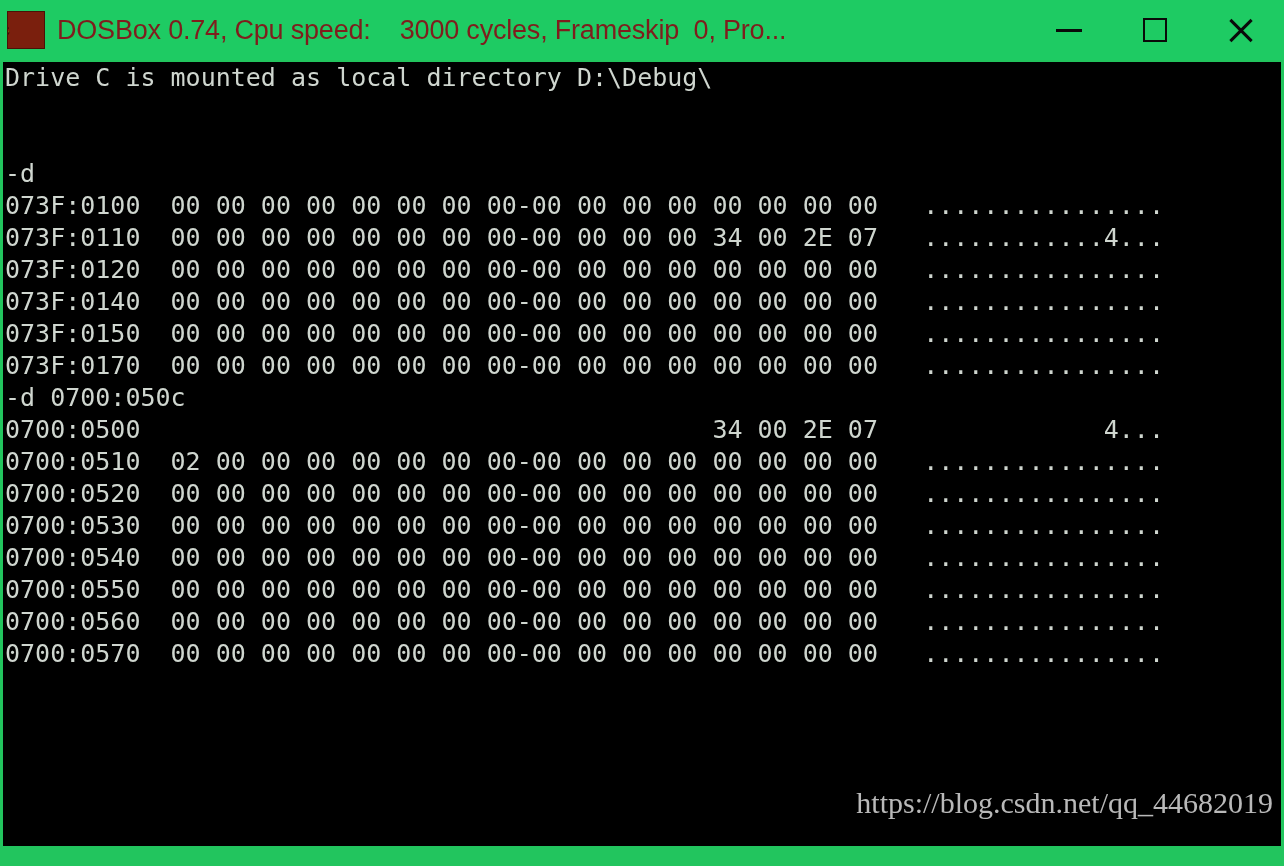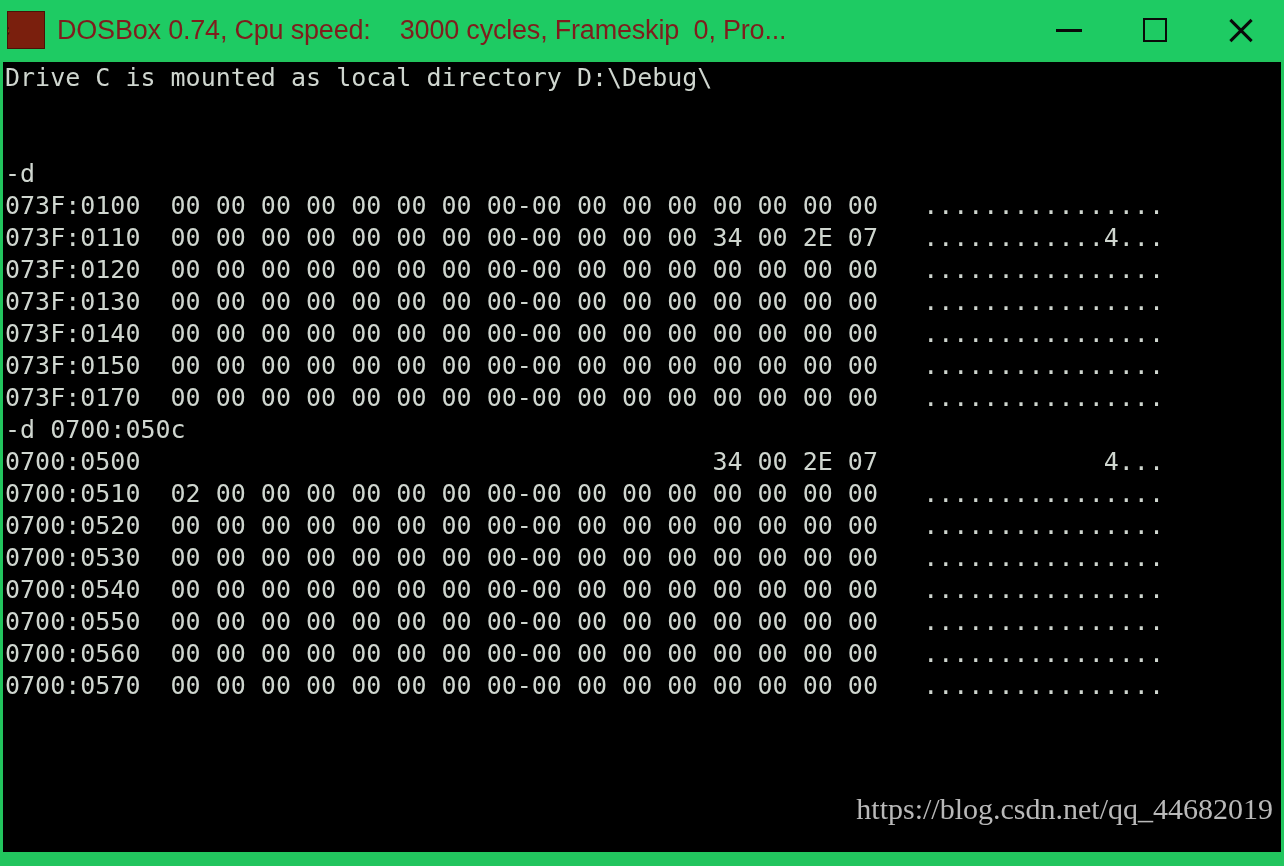--- a/index.html
+++ b/index.html
@@ -104,21 +104,21 @@
   .glyph-close::before { transform: rotate(45deg); }
   .glyph-close::after  { transform: rotate(-45deg); }
 
   
   #screen-frame {
     position: absolute;
     top: 60px; left: 0;
     width: 1284px;
     height: 806px;
     background: #22c55e;
-    padding: 2px 3px 14px 3px;
+    padding: 2px 3px 20px 3px;
   }
   #screen {
     position: relative;
     width: 100%;
     height: 100%;
     background: #000000;
     overflow: hidden;
     padding-left: 2px;
   }
 
@@ -175,21 +175,20 @@
     <div id="screen">
 
       <div id="terminal-lines">
           <div class="line">Drive C is mounted as local directory D:\Debug\</div>
           <div class="line"></div>
           <div class="line"></div>
           <div class="line">-d</div>
           <div class="line">073F:0100  00 00 00 00 00 00 00 00-00 00 00 00 00 00 00 00   ................</div>
           <div class="line">073F:0110  00 00 00 00 00 00 00 00-00 00 00 00 34 00 2E 07   ............4...</div>
           <div class="line">073F:0120  00 00 00 00 00 00 00 00-00 00 00 00 00 00 00 00   ................</div>
-          <div class="line">073F:0130  00 00 00 00 00 00 00 00-00 00 00 00 00 00 00 00   ................</div>
           <div class="line">073F:0140  00 00 00 00 00 00 00 00-00 00 00 00 00 00 00 00   ................</div>
           <div class="line">073F:0150  00 00 00 00 00 00 00 00-00 00 00 00 00 00 00 00   ................</div>
           <div class="line">073F:0170  00 00 00 00 00 00 00 00-00 00 00 00 00 00 00 00   ................</div>
           <div class="line">-d 0700:050c</div>
           <div class="line">0700:0500                                      34 00 2E 07               4...</div>
           <div class="line">0700:0510  02 00 00 00 00 00 00 00-00 00 00 00 00 00 00 00   ................</div>
           <div class="line">0700:0520  00 00 00 00 00 00 00 00-00 00 00 00 00 00 00 00   ................</div>
           <div class="line">0700:0530  00 00 00 00 00 00 00 00-00 00 00 00 00 00 00 00   ................</div>
           <div class="line">0700:0540  00 00 00 00 00 00 00 00-00 00 00 00 00 00 00 00   ................</div>
           <div class="line">0700:0550  00 00 00 00 00 00 00 00-00 00 00 00 00 00 00 00   ................</div>

